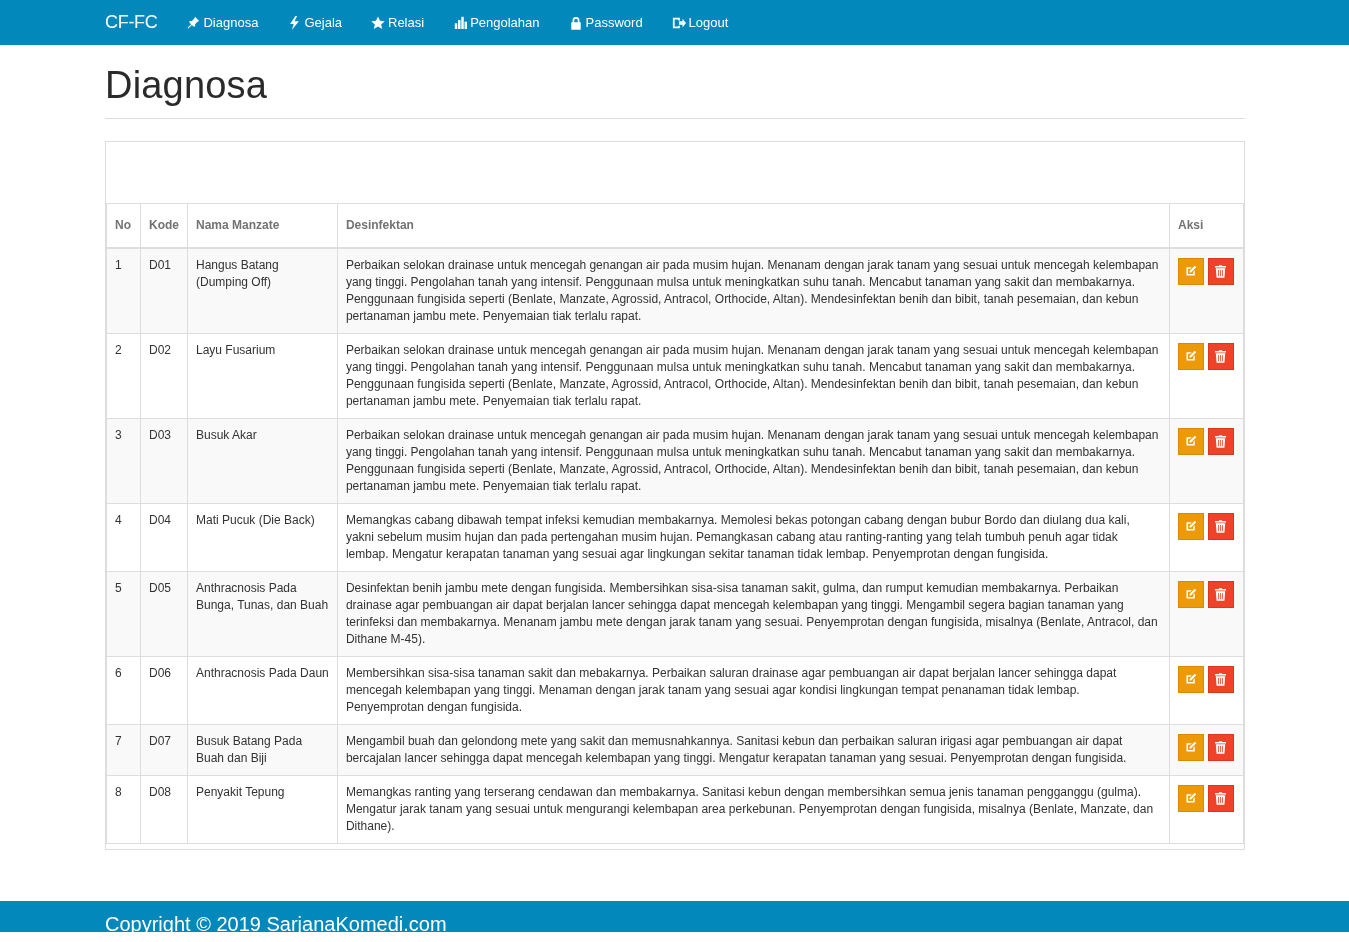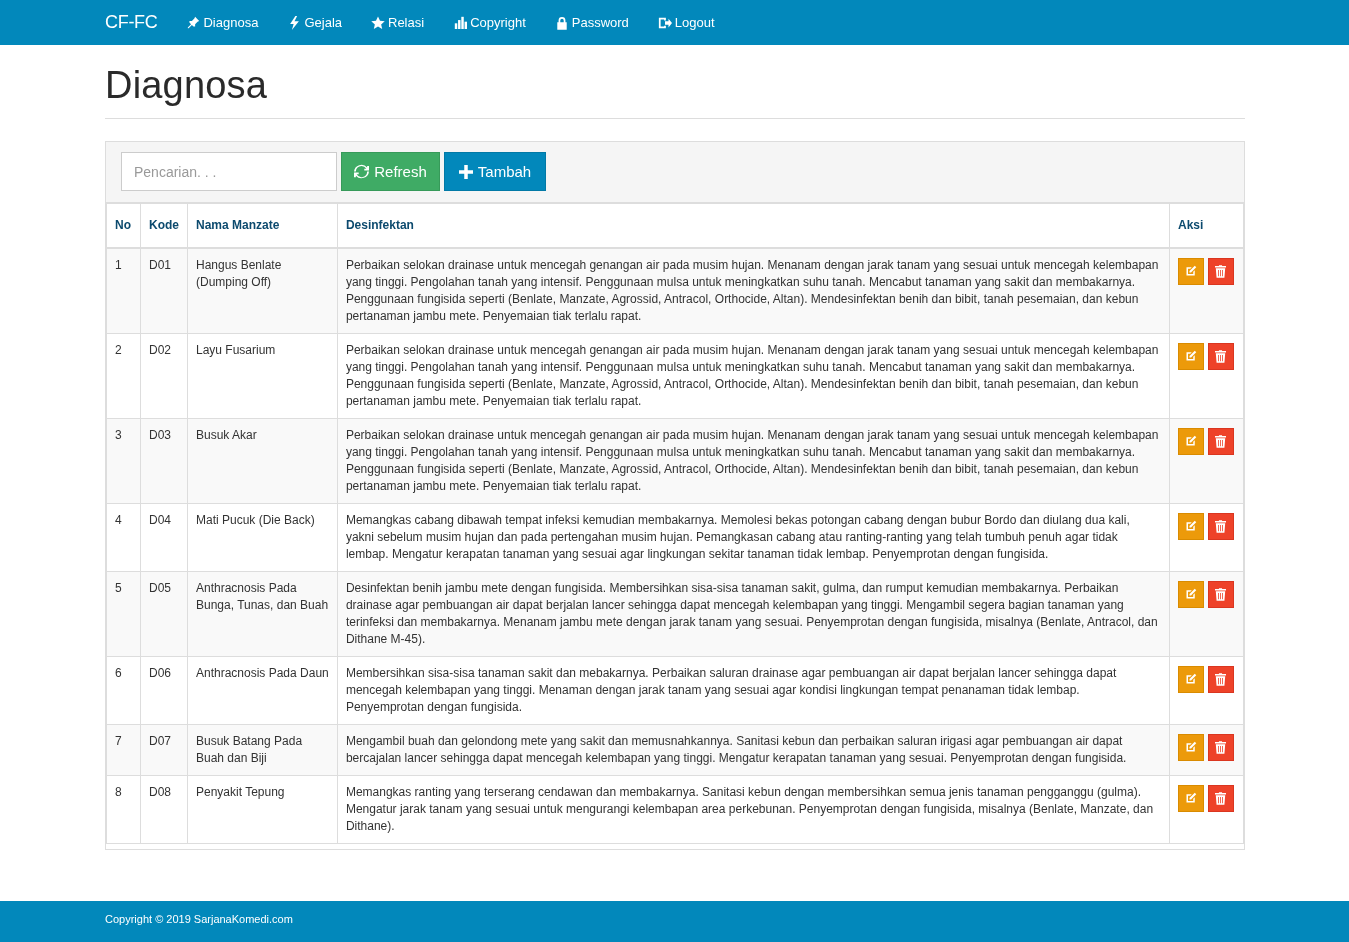--- a/index.html
+++ b/index.html
@@ -53,41 +53,41 @@
 
   table.grid {
     position: absolute; left: 0; top: 61px; width: 1138px;
     border-collapse: collapse; font-size: 12px;
     font-family: "Liberation Sans", sans-serif;
   }
   table.grid th, table.grid td {
     border: 1px solid #dddddd; vertical-align: top; text-align: left;
     padding: 0 8px; line-height: 17px;
   }
-  table.grid th { font-weight: bold; height: 44px; vertical-align: middle; border-bottom: 2px solid #dddddd; color: #0c4a6e; }
+  table.grid th { font-weight: bold; height: 44px; vertical-align: middle; border-bottom: 2px solid #dddddd; color: #737373; }
   table.grid tr.odd td { background: #f9f9f9; }
   table.grid tr.even td { background: #ffffff; }
   table.grid td { padding-top: 8px; padding-bottom: 8px; color: #333; }
   .col-no { width: 34px; }
   .col-kode { width: 47px; }
   .col-nama { width: 150px; }
   .col-ket { width: 833px; }
   .col-aksi { width: 74px; margin-top: 22px; }
   .aksi-wrap { display: flex; gap: 4px; padding-top: 1px; }
   .btn-sm {
     width: 26px; height: 27px; display: flex; align-items: center; justify-content: center;
     border: 1px solid transparent; cursor: pointer;
   }
   .btn-edit { background: #ec9a0a; border-color: #d98b00; }
   .btn-del { background: #ee4229; border-color: #da3620; }
   .btn-sm svg { fill: #ffffff; }
 
   .footer {
-    position: absolute; left: 0; top: 901px; width: 1349px; height: 41px;
-    background: #0288bb; color: #ffffff; font-size: 11px;
+    position: absolute; left: 0; top: 901px; width: 1349px; height: 31px;
+    background: #0288bb; color: #ffffff; font-size: 20px;
     font-family: "Liberation Sans", sans-serif;
   }
   .footer .left { position: absolute; left: 105px; top: 12px; }
   .footer .right { position: absolute; right: 104px; top: 12px; margin-top: 33px; }
 </style>
 </head>
 <body>
 
 <div class="navbar">
   <div class="inner">
@@ -122,21 +122,21 @@
 
     <a class="nav-item">
       <span class="ico">
         <svg width="13" height="13" viewBox="0 0 16 16">
             <rect x="1" y="9" width="3" height="7"></rect>
             <rect x="5" y="5" width="3" height="11"></rect>
             <rect x="9" y="1" width="3" height="15"></rect>
             <rect x="13" y="7" width="3" height="9"></rect>
           </svg>
       </span>
-      <span>Copyright</span>
+      <span>Pengolahan</span>
     </a>
 
     <a class="nav-item">
       <span class="ico">
         <svg width="12" height="14" viewBox="0 0 14 16">
             <path d="M3 7V5a4 4 0 018 0v2h1.5v9h-11V7zM5 7h4V5a2 2 0 00-4 0z"></path>
           </svg>
       </span>
       <span>Password</span>
     </a>
@@ -150,52 +150,37 @@
       </span>
       <span>Logout</span>
     </a>
   </div>
 </div>
 
 <h1 class="page-title">Diagnosa</h1>
 <div class="title-rule"></div>
 
 <div class="panel">
-  <div class="panel-heading">
-    <input class="search-input" type="text" placeholder="Pencarian. . ." style="">
-    <button class="btn btn-refresh">
-      <svg width="15" height="15" viewBox="0 0 16 16">
-          <path d="M8 2a6 6 0 015.2 3H11v2h5V2h-2v1.6A8 8 0 000 8h2a6 6 0 016-6zM14 8a6 6 0 01-11.2 3H5V9H0v5h2v-1.6A8 8 0 0016 8z"></path>
-        </svg>
-      <span>Refresh</span>
-    </button>
-    <button class="btn btn-add">
-      <svg width="14" height="14" viewBox="0 0 16 16">
-          <path d="M6 0h4v6h6v4h-6v6H6v-6H0V6h6z"></path>
-        </svg>
-      <span>Tambah</span>
-    </button>
-  </div>
 
   <table class="grid">
     <thead>
       <tr>
         <th class="col-no">No</th>
         <th class="col-kode">Kode</th>
         <th class="col-nama">Nama Manzate</th>
         <th class="col-ket">Desinfektan</th>
         <th class="col-aksi">Aksi</th>
       </tr>
     </thead>
     <tbody id="tbody">
 
       <tr class="odd" style="height:85px">
         <td>1</td>
         <td>D01</td>
-        <td>Hangus Benlate (Dumping Off)</td>
+        <td>Hangus Batang (Dumping Off)</td>
         <td>Perbaikan selokan drainase untuk mencegah genangan air pada musim hujan. Menanam dengan jarak tanam yang sesuai untuk mencegah kelembapan yang tinggi. Pengolahan tanah yang intensif. Penggunaan mulsa untuk meningkatkan suhu tanah. Mencabut tanaman yang sakit dan membakarnya. Penggunaan fungisida seperti (Benlate, Manzate, Agrossid, Antracol, Orthocide, Altan). Mendesinfektan benih dan bibit, tanah pesemaian, dan kebun pertanaman jambu mete. Penyemaian tiak terlalu rapat.</td>
         <td>
             <div class="aksi-wrap">
           <span class="btn-sm btn-edit">
                 <svg width="12" height="12" viewBox="0 0 16 16">
                   <path d="M2 3h7l-2 2H4v7h7V9l2-2v7H2z"></path>
                   <path d="M13 1l2 2-7 7H6V8z"></path>
                 </svg>
               </span>
           <span class="btn-sm btn-del">

